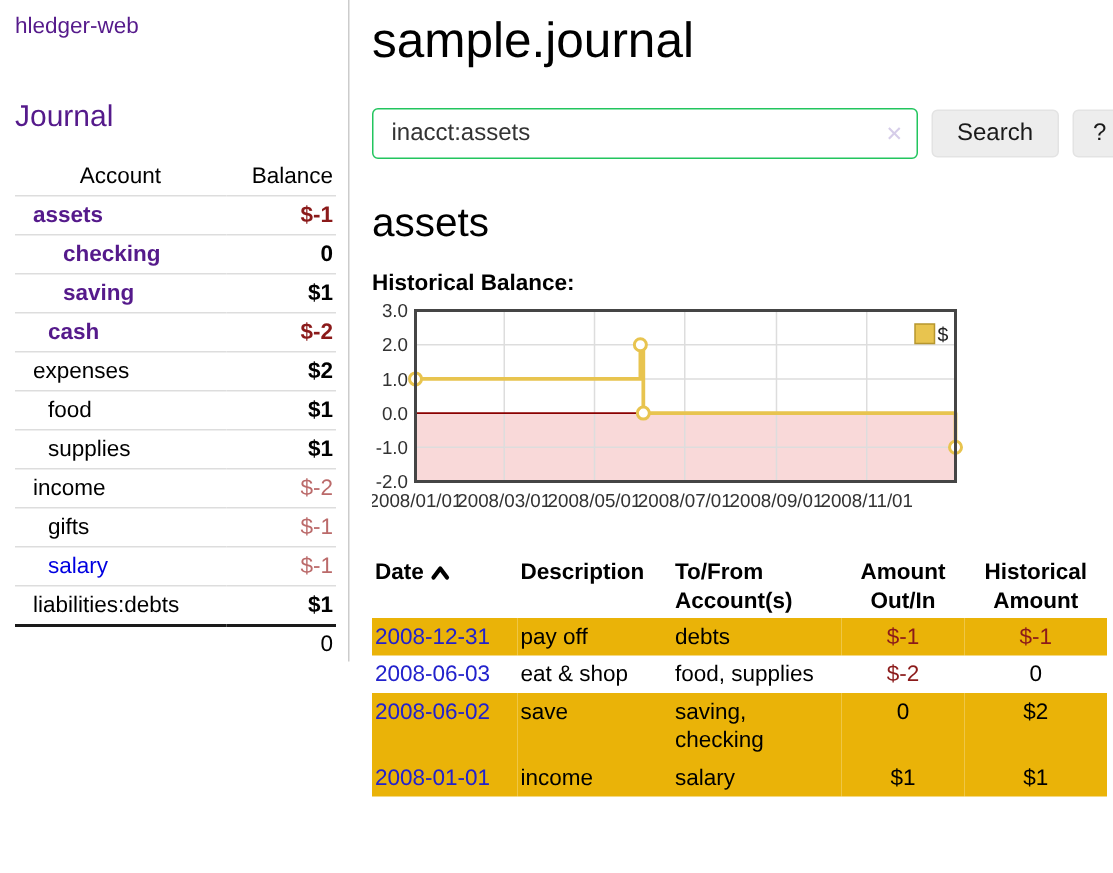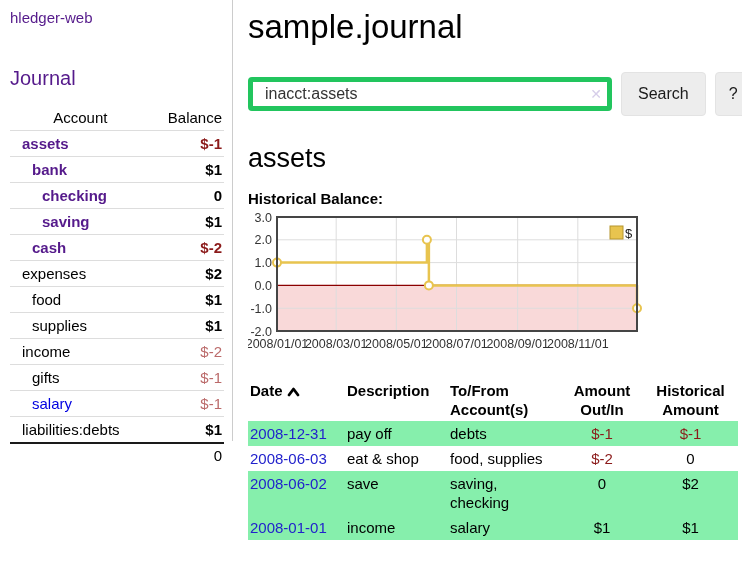--- a/index.html
+++ b/index.html
@@ -29,35 +29,35 @@
   .nm-purple{color:#000000;font-weight:400;}
   .nm-blue{color:#0000e0;font-weight:400;}
   .bal-negb{color:#8b1a1a;font-weight:700;}
   .bal-b{color:#000;font-weight:700;}
   .bal-rose{color:#bb6a6a;font-weight:400;}
   
   .main{flex:1;box-sizing:border-box;padding:4px 5px 0 15px;}
   .page-title{font-size:33px;font-weight:400;margin:4px 0 0 0;letter-spacing:0;}
   .searchrow{display:flex;align-items:center;gap:9px;margin-top:26px;}
   .searchbox{position:relative;width:364px;flex:none;}
-  .search-input{width:100%;box-sizing:border-box;height:34px;border:5px solid #22c55e;border-radius:4px;
+  .search-input{width:100%;box-sizing:border-box;height:34px;border:1px solid #22c55e;border-radius:4px;
     padding:6px 20px 6px 12px;font-family:"Liberation Sans","DejaVu Sans",sans-serif;font-size:16px;color:#333;outline:none;}
   .clear-x{position:absolute;right:10px;top:8px;color:#d6cde9;font-weight:700;font-size:14px;cursor:pointer;line-height:18px;}
   .btn{background:#ededed;border:1px solid #e3e3e3;border-radius:4px;font-family:inherit;
-    font-size:16px;color:#1a1a1a;height:44px;padding:0 16px;cursor:pointer;}
+    font-size:16px;color:#1a1a1a;height:32px;padding:0 16px;cursor:pointer;}
   .btn-help{padding:0 13px;}
   .account-heading{font-size:27px;font-weight:400;margin:27px 0 0 0;}
   .chart-label{font-size:15px;font-weight:700;margin:16px 0 0 0;}
   .chart-wrap{margin-top:4px;}
   
   table.register{border-collapse:collapse;width:490px;margin-top:21px;table-layout:fixed;}
   table.register th{font-weight:700;text-align:left;vertical-align:top;padding:2px 2px;line-height:19px;}
   table.register th.r,table.register td.r{text-align:center;}
   table.register td{padding:3px 2px;vertical-align:top;line-height:19px;}
-  tr.shaded{background:#86efac;}
+  tr.shaded{background:#eab308;}
   .date-link{color:#2222cc;text-decoration:none;cursor:pointer;}
   .amt-neg{color:#8b1a1a;}
   .sort-icon{margin-left:4px;vertical-align:-1px;}
 </style>
 </head>
 <body>
 
 <div class="layout">
 
   <div class="sidebar">
@@ -71,24 +71,20 @@
           <th>Account</th>
           <th class="bal">Balance</th>
         </tr>
       </thead>
       <tbody id="accounts-body">
   <tr>
     <td class="acct d1"><a class="acct-link nm-boldpurple">assets</a></td>
     <td class="bal bal-negb">$-1</td>
   </tr>
 
-  <tr>
-    <td class="acct d2"><a class="acct-link nm-boldpurple">bank</a></td>
-    <td class="bal bal-b">$1</td>
-  </tr>
 
   <tr>
     <td class="acct d3"><a class="acct-link nm-boldpurple">checking</a></td>
     <td class="bal bal-b">0</td>
   </tr>
 
   <tr>
     <td class="acct d3"><a class="acct-link nm-boldpurple">saving</a></td>
     <td class="bal bal-b">$1</td>
   </tr>

